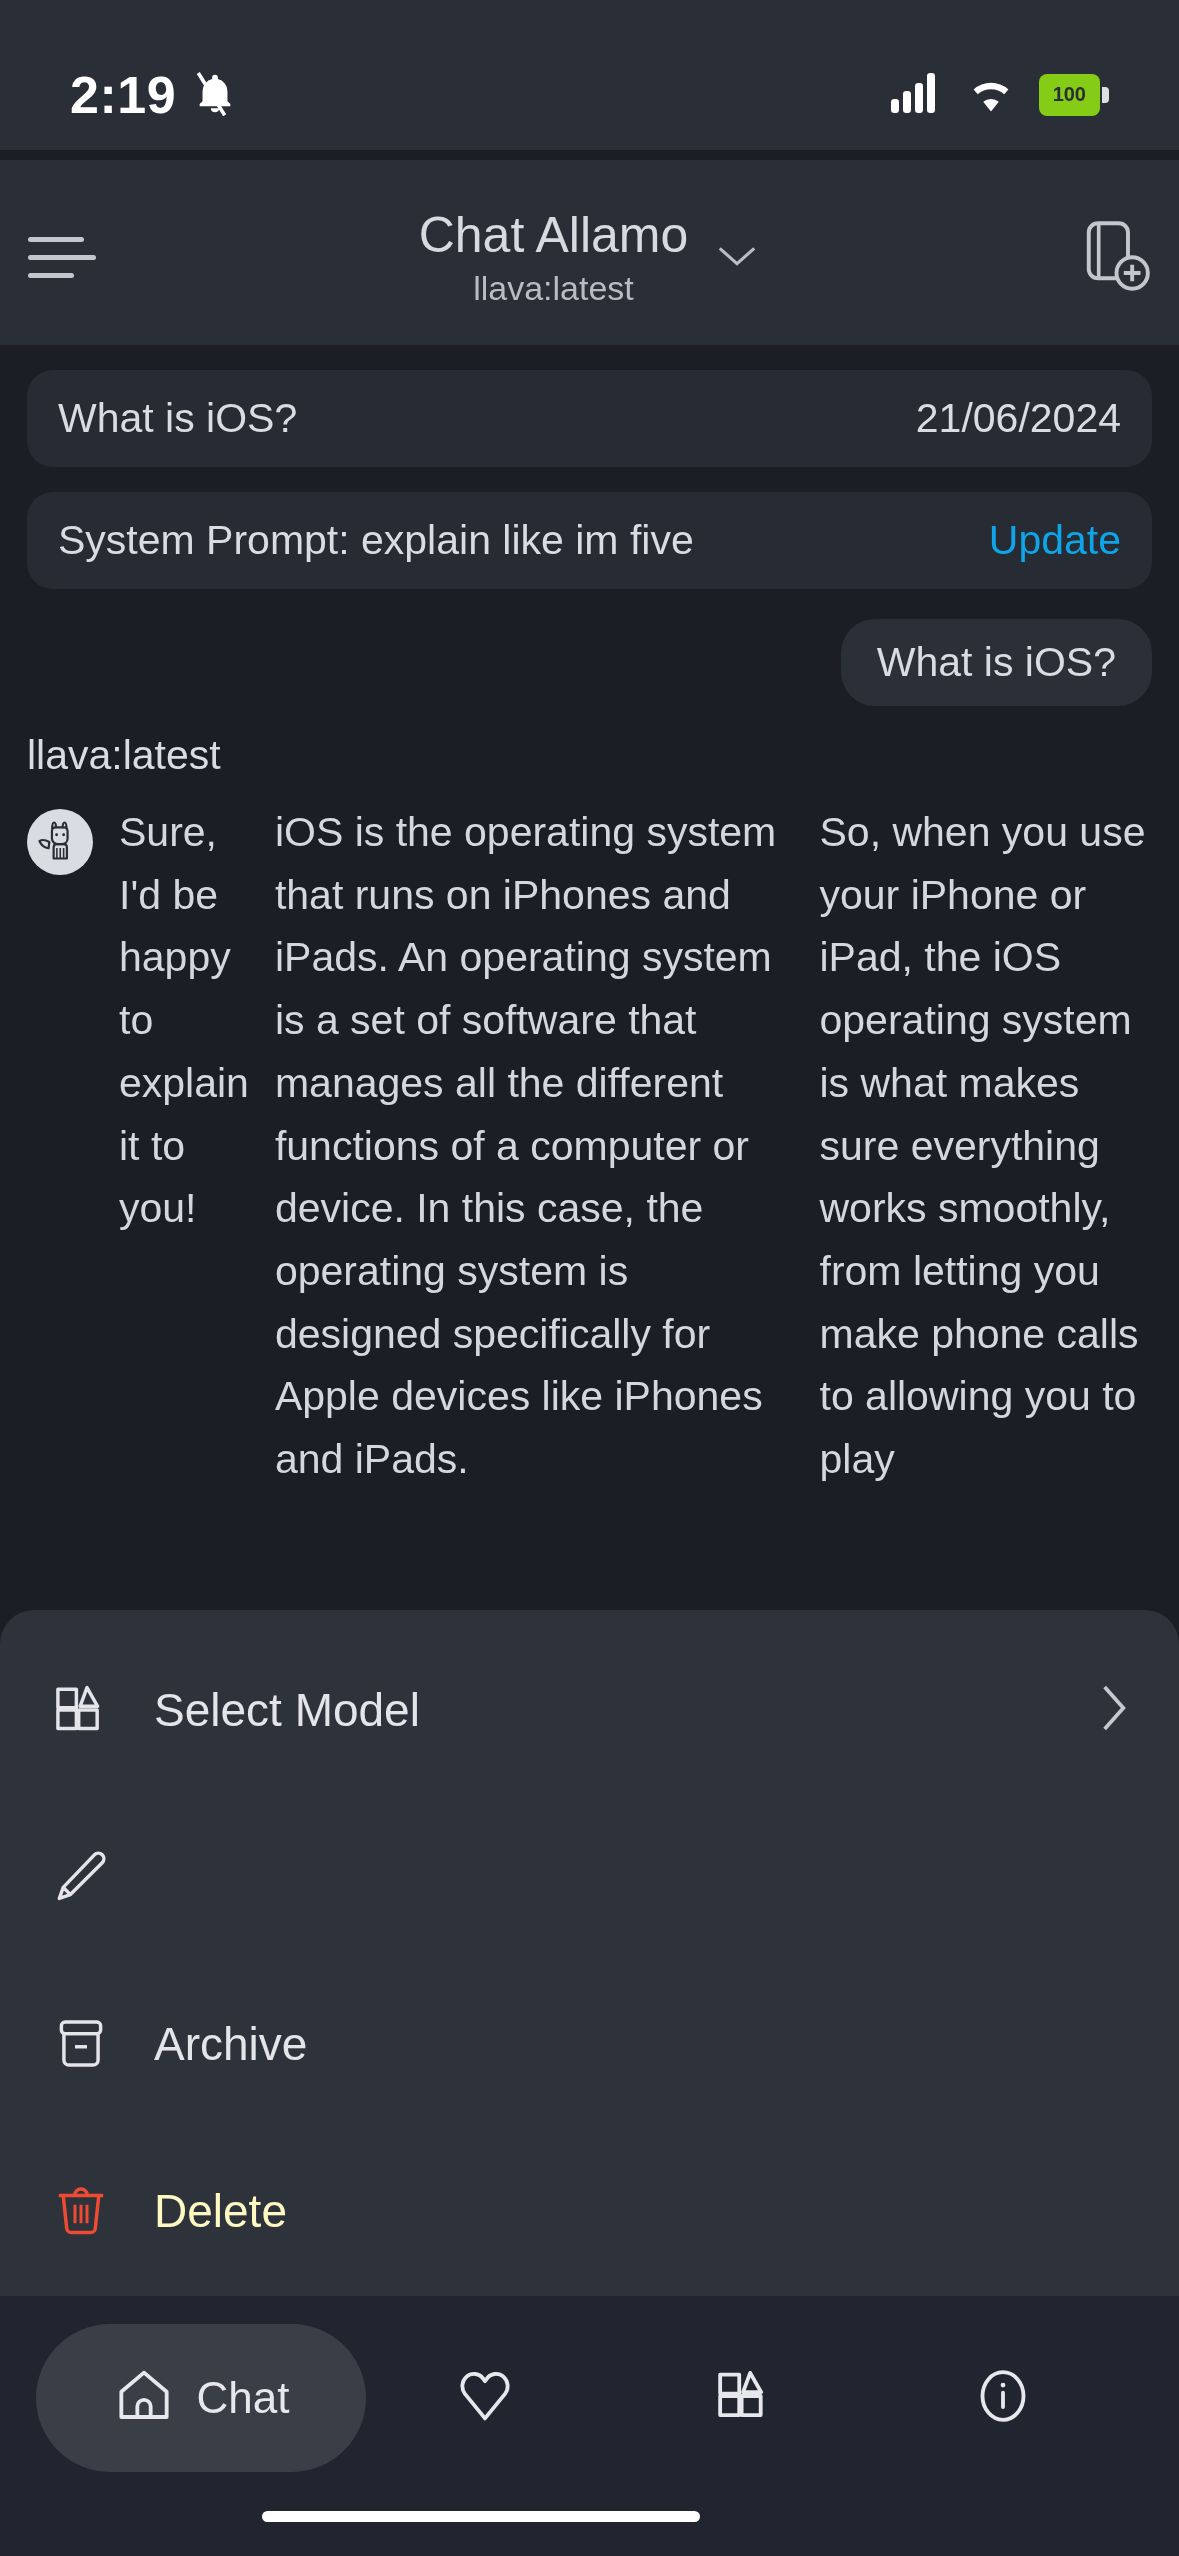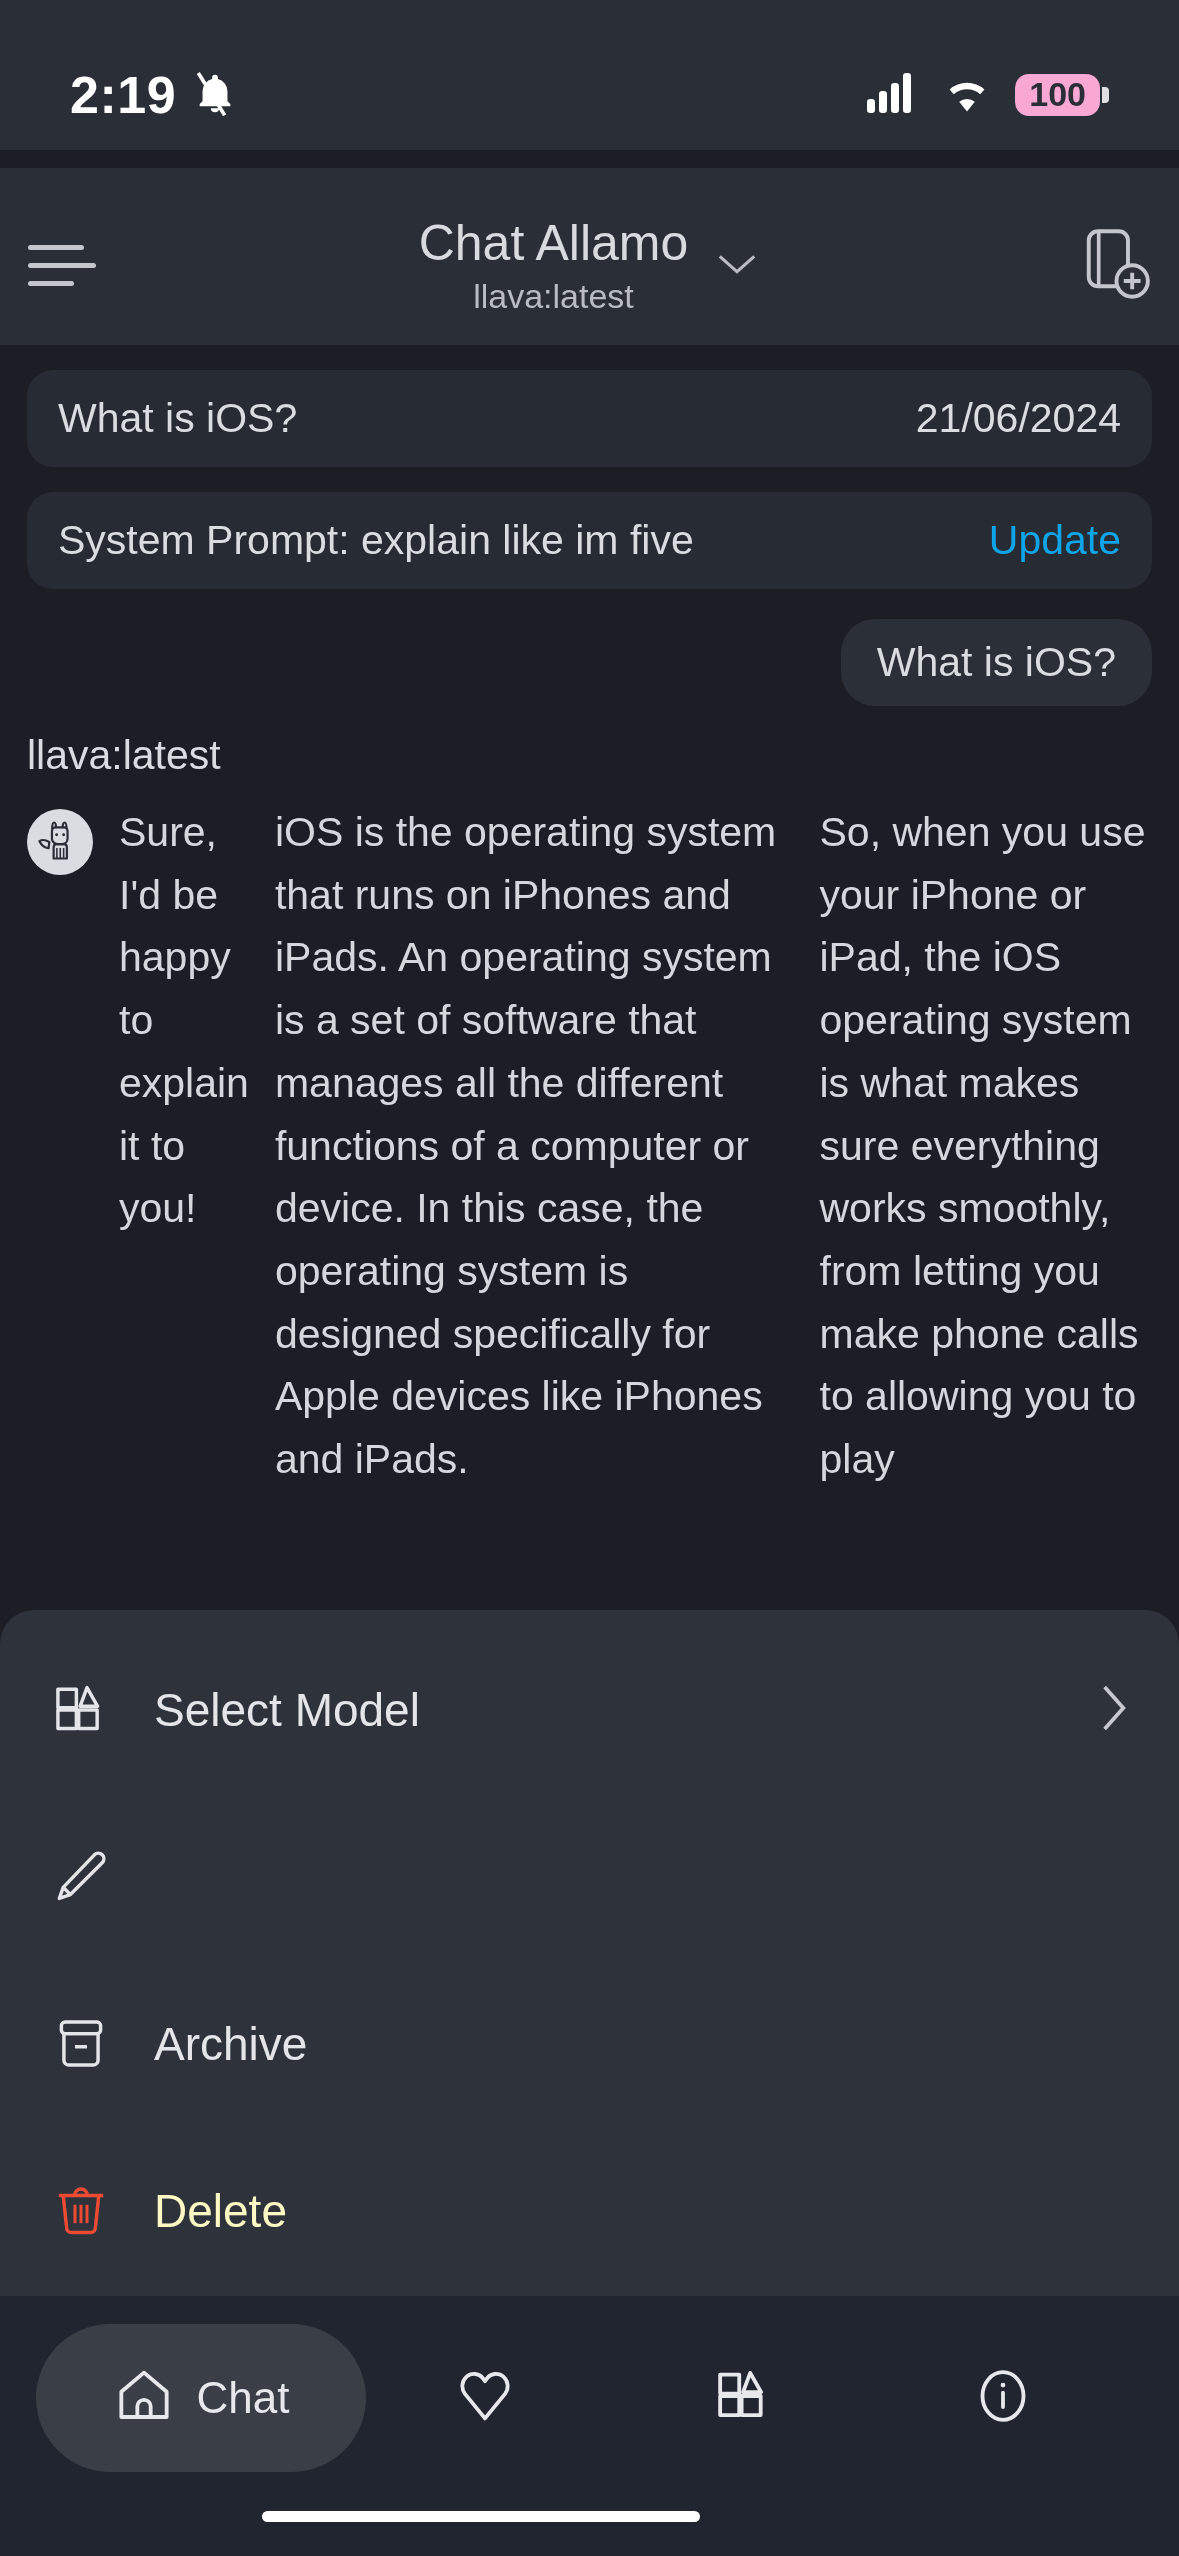--- a/index.html
+++ b/index.html
@@ -15,30 +15,30 @@
   .statusbar {
     position:absolute; top:0; left:0; width:1179px; height:150px;
     background:#2a2e37;
     display:flex; align-items:center; justify-content:space-between;
     padding:40px 70px 0 70px;
   }
   .sb-left { display:flex; align-items:center; gap:16px; }
   .sb-time { color:#ffffff; font-size:52px; font-weight:600; letter-spacing:0.5px; }
   .sb-right { display:flex; align-items:center; gap:22px; }
   .battery {
-    background:#f9a8d4; color:#2a2e37; border-radius:14px;
-    font-size:34px; font-weight:700; padding:4px 14px 5px 14px;
+    background:#84cc16; color:#2a2e37; border-radius:8px;
+    font-size:20px; font-weight:700; padding:4px 14px 5px 14px;
     display:flex; align-items:center; height:42px;
   }
   .batt-wrap { display:flex; align-items:center; }
   .batt-nub { width:7px; height:16px; background:#ffffff; border-radius:0 4px 4px 0; margin-left:2px; opacity:.85; }
 
   
   .navbar {
-    position:absolute; top:168px; left:0; width:1179px; height:195px;
+    position:absolute; top:160px; left:0; width:1179px; height:195px;
     background:#2a2e37;
     display:flex; align-items:center; padding:0 28px;
   }
   .nav-hamburger { width:86px; display:flex; flex-direction:column; gap:13px; cursor:pointer; }
   .nav-hamburger span { display:block; height:5px; background:#c3c6cc; border-radius:3px; }
   .nav-hamburger span:nth-child(1){ width:56px; }
   .nav-hamburger span:nth-child(2){ width:68px; }
   .nav-hamburger span:nth-child(3){ width:46px; }
   .nav-center { flex:1; display:flex; align-items:center; justify-content:center; gap:26px; }
   .nav-titles { display:flex; flex-direction:column; align-items:center; }

